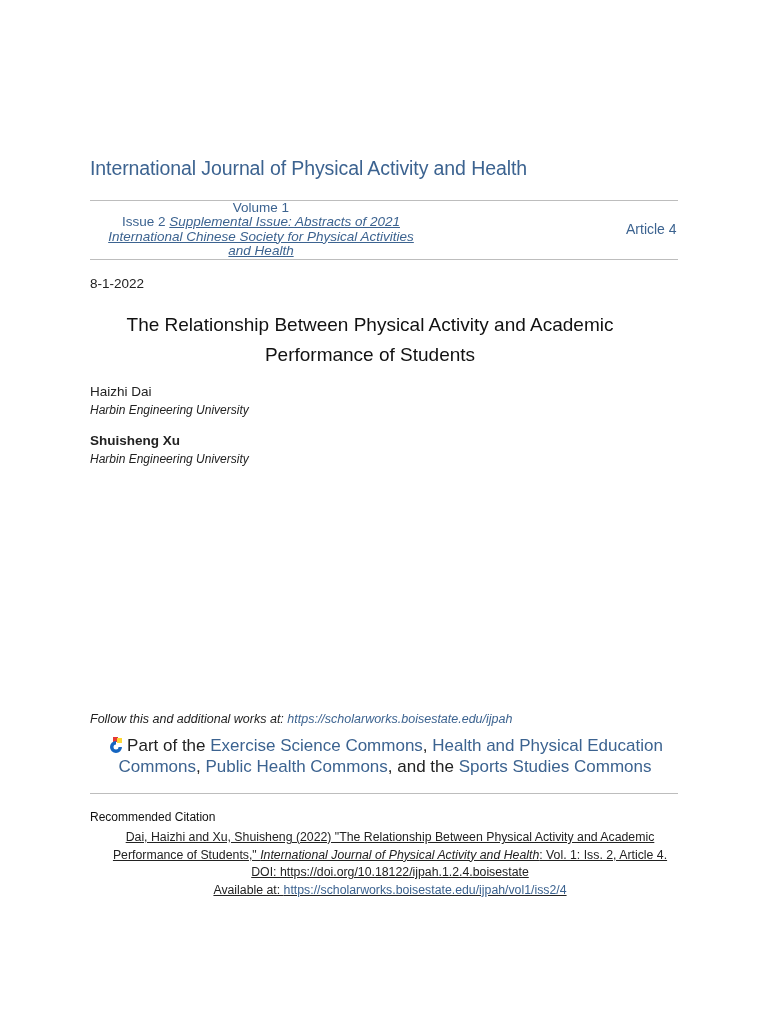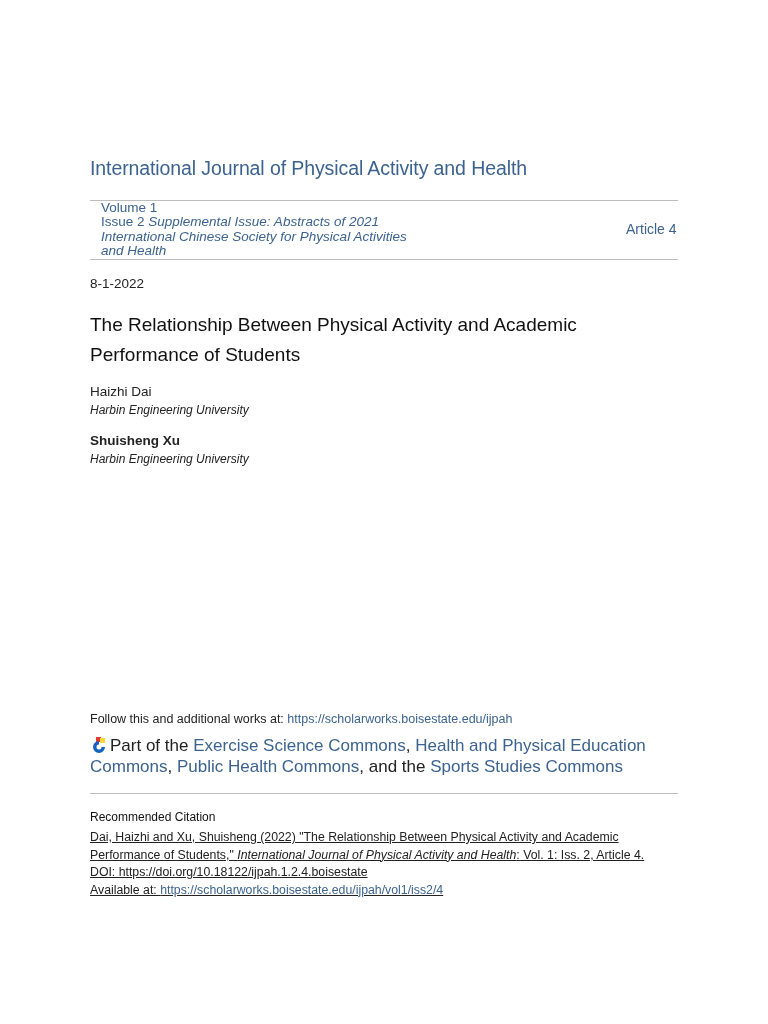--- a/index.html
+++ b/index.html
@@ -1,27 +1,27 @@
 <!DOCTYPE html>
 <html><head>
   <meta charset="utf-8">
   <style>
     html, body { margin: 0; padding: 0; background: #ffffff; }
     body { width: 768px; height: 1024px; position: relative; font-family: "Liberation Sans", sans-serif; color: #1a1a1a; overflow: hidden; }
-    .abs { position: absolute; }
+    .abs { position: absolute; text-align: center; }
     .journal-title { left: 90px; top: 157px; font-size: 19.5px; color: #3c6390; letter-spacing: -0.1px; white-space: nowrap; }
     .rule { left: 90px; width: 588px; height: 1px; background: #bdbdbd; }
     .issue-block { left: 90px; top: 201px; font-size: 13.5px; line-height: 14.3px; color: #3c6390; width: 320px; margin-left: 11px; }
-    .issue-block .it { font-style: italic; }
+    .issue-block .it { font-style: italic; text-decoration: underline; }
     .article-no { left: 626px; top: 221px; font-size: 14px; color: #3c6390; }
     .date { left: 90px; top: 276px; font-size: 13.5px; color: #222; }
     .paper-title { left: 90px; top: 310px; width: 560px; font-size: 19px; line-height: 30px; color: #111; }
     .author { left: 90px; font-size: 13.5px; color: #222; }
     .affil { left: 90px; font-size: 12px; font-style: italic; color: #222; }
-    .follow { left: 90px; top: 712px; font-size: 12.5px; color: #222; white-space: nowrap; }
+    .follow { left: 90px; top: 712px; font-size: 12.5px; color: #222; white-space: nowrap; font-style: italic; }
     .link { color: #3c6390; }
     .partof { left: 90px; top: 735px; width: 590px; font-size: 17px; line-height: 21px; color: #222; }
     .bp-icon { display: inline-block; width: 18px; height: 18px; vertical-align: -4px; margin-right: 2px; }
     .rec-head { left: 90px; top: 810px; font-size: 12px; color: #111; }
     .citation { left: 90px; top: 829px; width: 600px; font-size: 12.3px; line-height: 17.6px; color: #222; text-decoration: underline; }
     .citation .it { font-style: italic; }
   </style>
 </head>
 <body>
 

